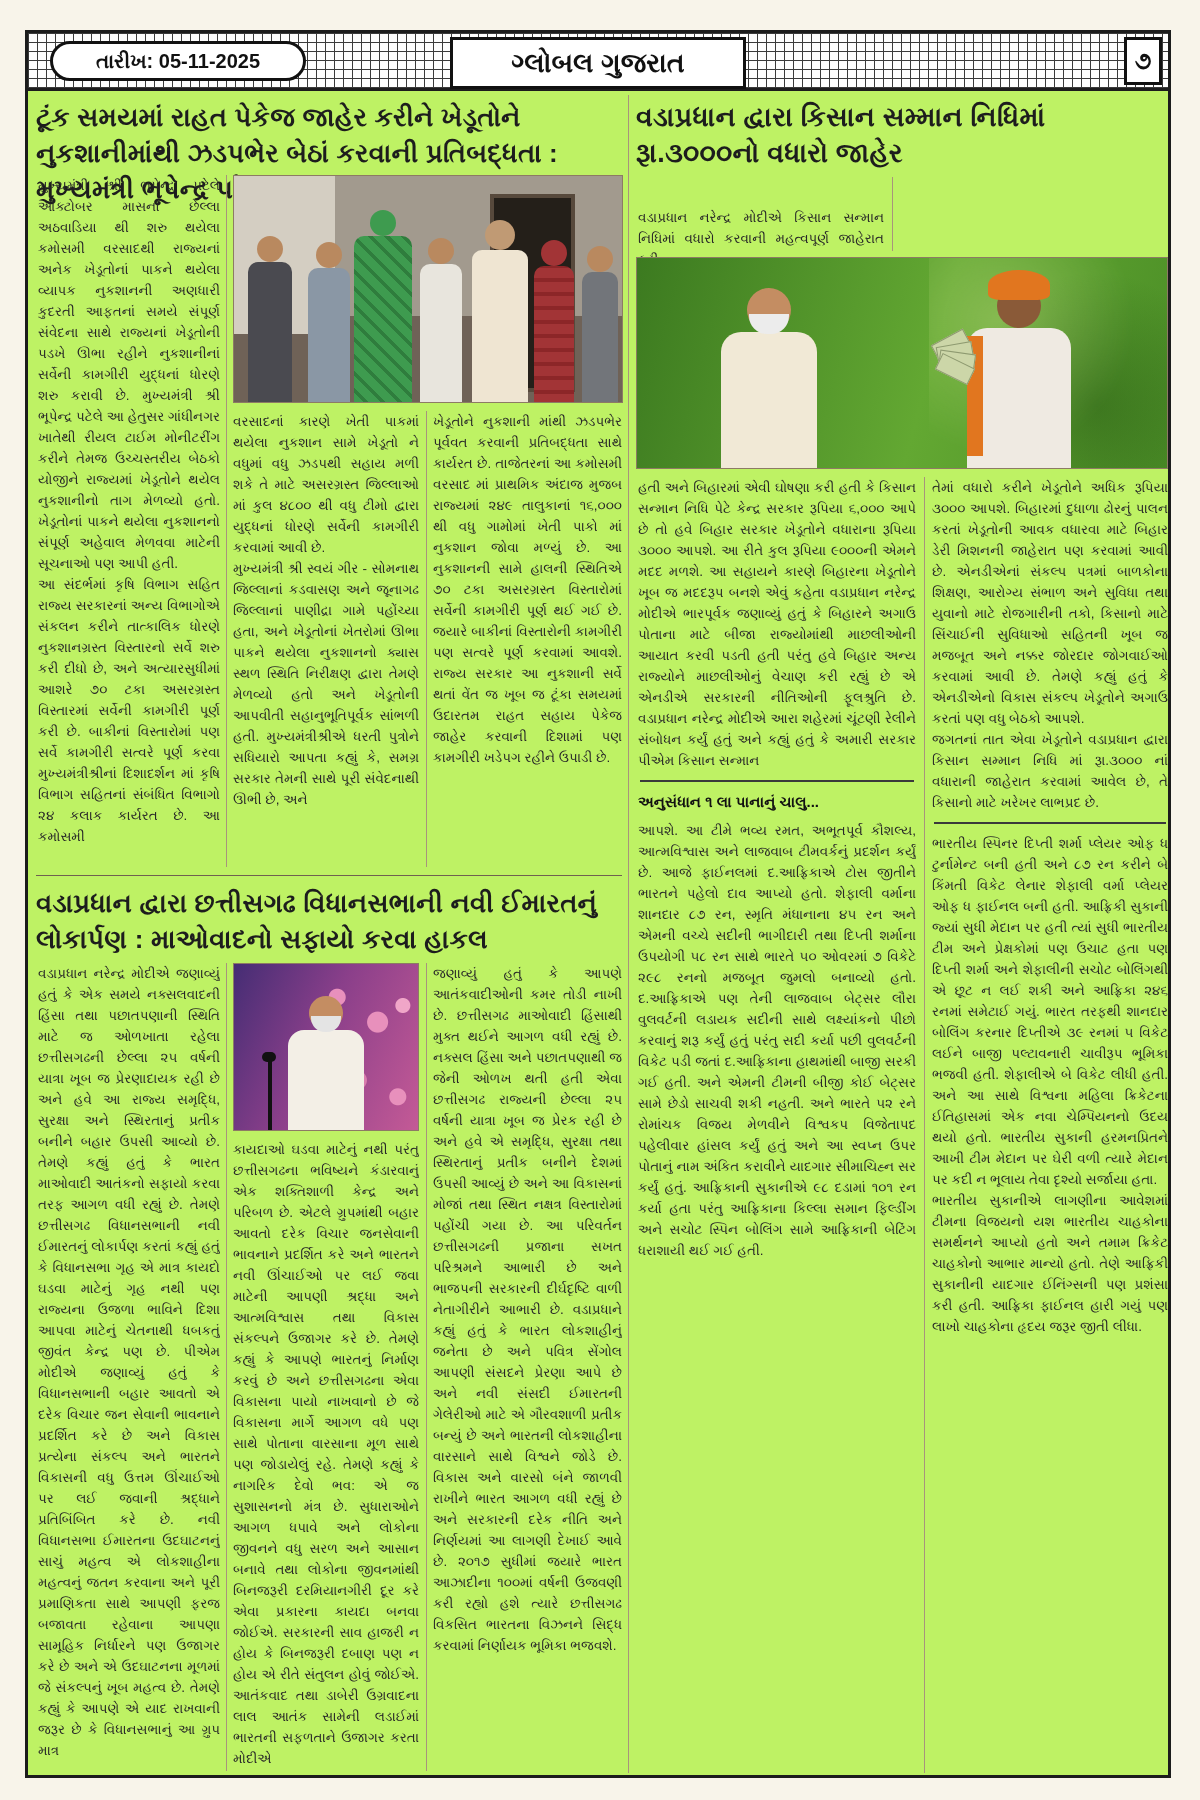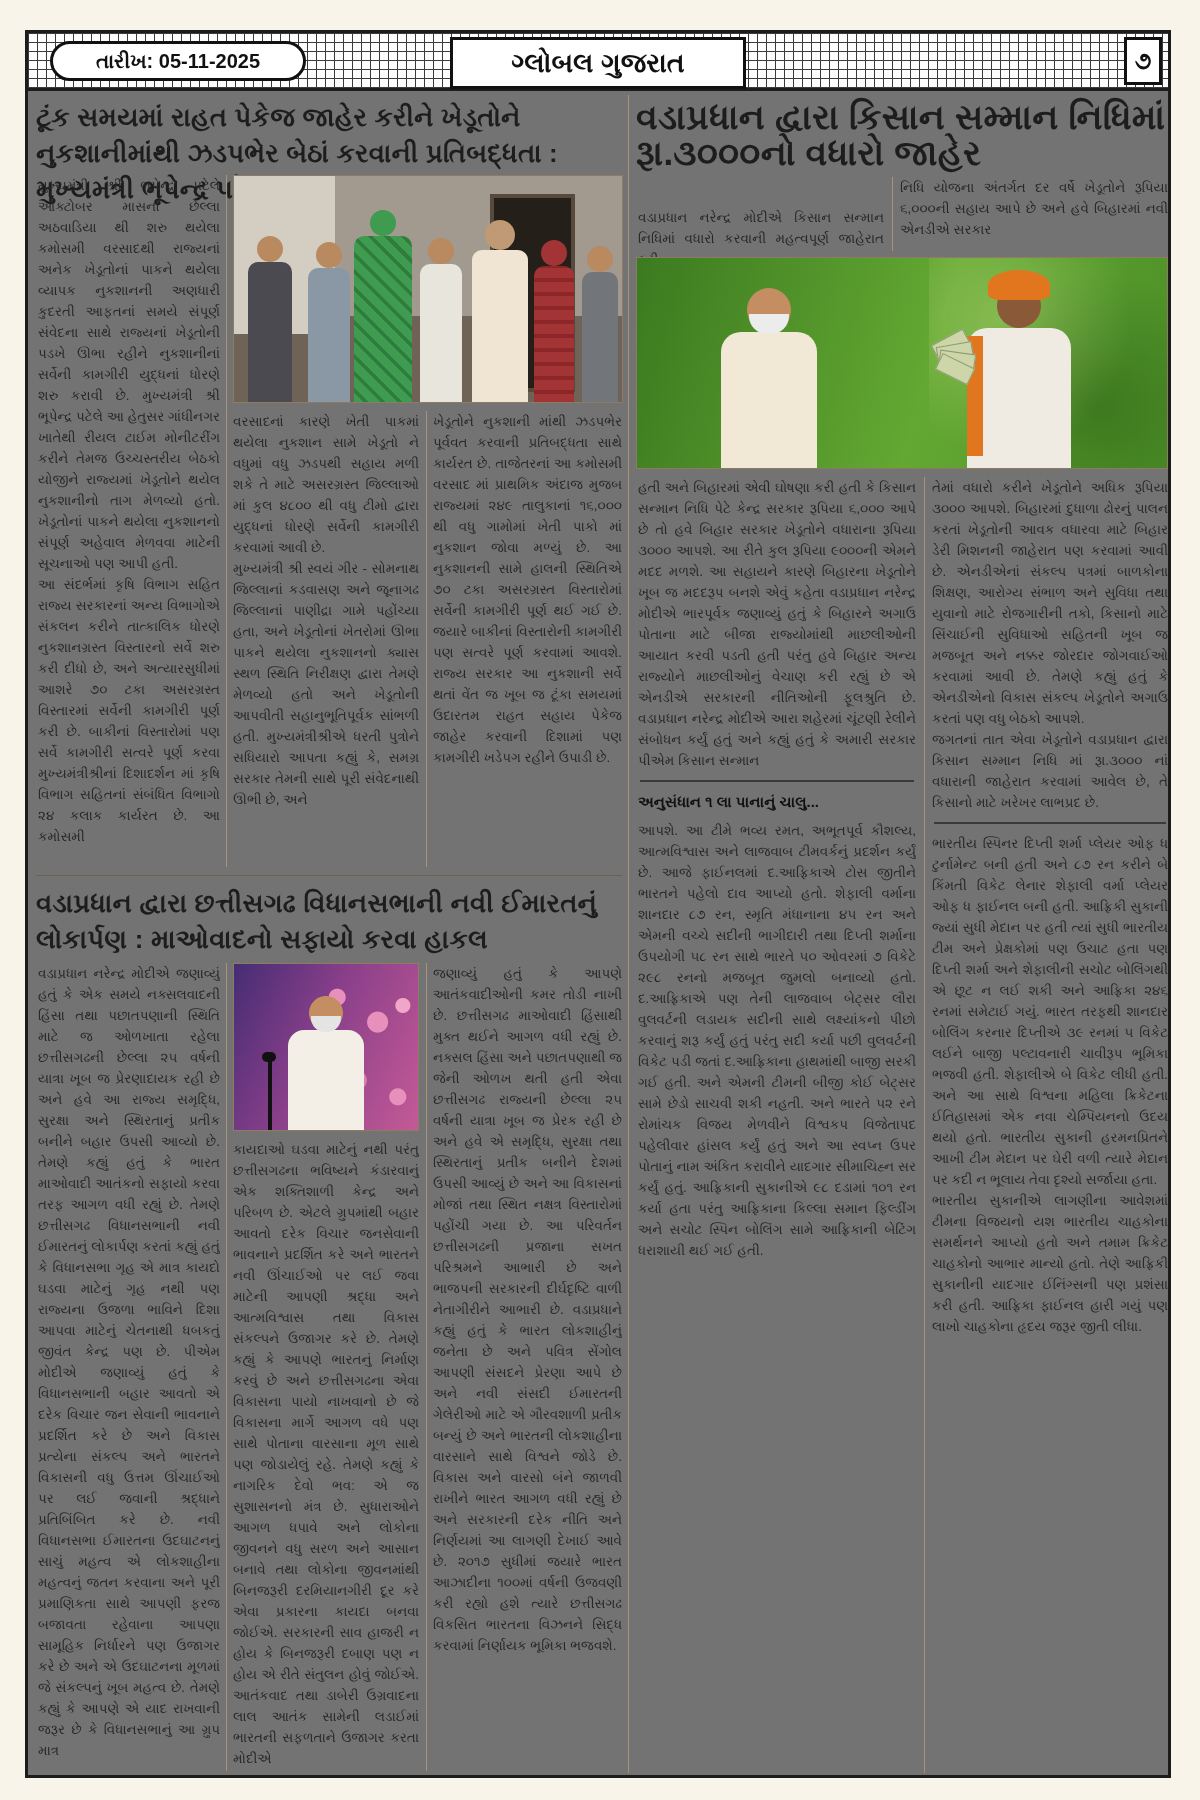--- a/index.html
+++ b/index.html
@@ -4,21 +4,21 @@
 <style>
   html,body{margin:0;padding:0;}
   body{
     width:1200px;height:1800px;position:relative;
     background:#f8f4ea;
     font-family:"Liberation Sans","DejaVu Sans",sans-serif;
     color:#262626;
   }
   .frame{
     position:absolute;left:25px;top:30px;width:1146px;height:1748px;
-    border:3px solid #1c1c1c;background:#737373;box-sizing:border-box;overflow:hidden;
+    border:3px solid #1c1c1c;background:#bef264;box-sizing:border-box;overflow:hidden;
   }
   
   .band{
     position:absolute;left:0;top:0;width:100%;height:58px;
     border-bottom:3px solid #1c1c1c;box-sizing:border-box;
     background-color:#fdfdfd;
     background-image:
       repeating-linear-gradient(90deg,#3a3a3a 0 1px,transparent 1px 9px),
       repeating-linear-gradient(0deg,#3a3a3a 0 1px,transparent 1px 9px);
   }
@@ -127,25 +127,24 @@
       <div style="position:absolute;left:50%;transform:translateX(-50%);top:-14px;width:30px;height:16px;border-radius:0 0 14px 14px;background:#e4e4e4;"></div>
     </div>
     <div style="position:absolute;left:34px;top:96px;width:4px;height:70px;background:#111;"></div>
     <div style="position:absolute;left:28px;top:88px;width:14px;height:10px;border-radius:5px;background:#111;"></div>
   </div>
 
   <div class="bodycol" style="left:205px;top:1106px;width:186px;height:632px;">કાયદાઓ ઘડવા માટેનું નથી પરંતુ છત્તીસગઢના ભવિષ્યને કંડારવાનું એક શક્તિશાળી કેન્દ્ર અને પરિબળ છે. એટલે ગ્રુપમાંથી બહાર આવતો દરેક વિચાર જનસેવાની ભાવનાને પ્રદર્શિત કરે અને ભારતને નવી ઊંચાઈઓ પર લઈ જવા માટેની આપણી શ્રદ્ધા અને આત્મવિશ્વાસ તથા વિકાસ સંકલ્પને ઉજાગર કરે છે. તેમણે કહ્યું કે આપણે ભારતનું નિર્માણ કરવું છે અને છત્તીસગઢના એવા વિકાસના પાયો નાખવાનો છે જે વિકાસના માર્ગે આગળ વધે પણ સાથે પોતાના વારસાના મૂળ સાથે પણ જોડાયેલું રહે. તેમણે કહ્યું કે નાગરિક દેવો ભવ: એ જ સુશાસનનો મંત્ર છે. સુધારાઓને આગળ ધપાવે અને લોકોના જીવનને વધુ સરળ અને આસાન બનાવે તથા લોકોના જીવનમાંથી બિનજરૂરી દરમિયાનગીરી દૂર કરે એવા પ્રકારના કાયદા બનવા જોઈએ. સરકારની સાવ હાજરી ન હોય કે બિનજરૂરી દબાણ પણ ન હોય એ રીતે સંતુલન હોવું જોઈએ. આતંકવાદ તથા ડાબેરી ઉગ્રવાદના લાલ આતંક સામેની લડાઈમાં ભારતની સફળતાને ઉજાગર કરતા મોદીએ</div>
   <div class="vline" style="left:398px;top:930px;height:808px;"></div>
   <div class="bodycol" style="left:405px;top:930px;width:189px;height:808px;">જણાવ્યું હતું કે આપણે આતંકવાદીઓની કમર તોડી નાખી છે. છત્તીસગઢ માઓવાદી હિંસાથી મુક્ત થઈને આગળ વધી રહ્યું છે. નક્સલ હિંસા અને પછાતપણાથી જ જેની ઓળખ થતી હતી એવા છત્તીસગઢ રાજ્યની છેલ્લા ૨૫ વર્ષની યાત્રા ખૂબ જ પ્રેરક રહી છે અને હવે એ સમૃદ્ધિ, સુરક્ષા તથા સ્થિરતાનું પ્રતીક બનીને દેશમાં ઉપસી આવ્યું છે અને આ વિકાસનાં મોજાં તથા સ્થિત નક્ષત્ર વિસ્તારોમાં પહોંચી ગયા છે. આ પરિવર્તન છત્તીસગઢની પ્રજાના સખત પરિશ્રમને આભારી છે અને ભાજપની સરકારની દીર્ઘદૃષ્ટિ વાળી નેતાગીરીને આભારી છે. વડાપ્રધાને કહ્યું હતું કે ભારત લોકશાહીનું જનેતા છે અને પવિત્ર સેંગોલ આપણી સંસદને પ્રેરણા આપે છે અને નવી સંસદી ઈમારતની ગેલેરીઓ માટે એ ગૌરવશાળી પ્રતીક બન્યું છે અને ભારતની લોકશાહીના વારસાને સાથે વિશ્વને જોડે છે. વિકાસ અને વારસો બંને જાળવી રાખીને ભારત આગળ વધી રહ્યું છે અને સરકારની દરેક નીતિ અને નિર્ણયમાં આ લાગણી દેખાઈ આવે છે. ૨૦૧૭ સુધીમાં જયારે ભારત આઝાદીના ૧૦૦માં વર્ષની ઉજવણી કરી રહ્યો હશે ત્યારે છત્તીસગઢ વિકસિત ભારતના વિઝનને સિદ્ધ કરવામાં નિર્ણાયક ભૂમિકા ભજવશે.</div>
 
-  <div class="headline" style="left:608px;top:66px;width:532px;font-size:35px;">વડાપ્રધાન દ્વારા કિસાન સમ્માન નિધિમાં રૂા.૩૦૦૦નો વધારો જાહેર</div>
+  <div class="headline" style="left:608px;top:66px;width:532px;font-size:27px;">વડાપ્રધાન દ્વારા કિસાન સમ્માન નિધિમાં રૂા.૩૦૦૦નો વધારો જાહેર</div>
 
   <div class="bodycol" style="left:610px;top:144px;width:246px;height:74px;margin-top:30px;">વડાપ્રધાન નરેન્દ્ર મોદીએ કિસાન સન્માન નિધિમાં વધારો કરવાની મહત્વપૂર્ણ જાહેરાત કરી</div>
   <div class="vline" style="left:864px;top:144px;height:74px;"></div>
-  <div class="bodycol" style="left:872px;top:144px;width:268px;height:74px;">નિધિ યોજના અંતર્ગત દર વર્ષે ખેડૂતોને રૂપિયા ૬,૦૦૦ની સહાય આપે છે અને હવે બિહારમાં નવી એનડીએ સરકાર</div>
 
   <div class="photo ph-b" style="left:608px;top:224px;width:532px;height:212px;">
     <div class="blur1"></div>
     <div class="fig" style="left:84px;top:74px;width:96px;height:138px;background:#f1e9d6;border-radius:20px 20px 0 0;">
       <div class="head" style="background:#c48d62;width:44px;height:44px;top:-44px;"></div>
       <div style="position:absolute;left:50%;transform:translateX(-50%);top:-18px;width:40px;height:20px;border-radius:0 0 18px 18px;background:#ececec;"></div>
     </div>
     <div class="fig" style="left:330px;top:70px;width:104px;height:142px;background:#efeae2;border-radius:20px 20px 0 0;">
       <div class="head" style="background:#8a5a38;width:44px;height:44px;top:-44px;"></div>
       <div style="position:absolute;left:50%;transform:translateX(-50%);top:-58px;width:62px;height:30px;border-radius:50% 50% 20% 20%;background:#e1761f;"></div>

